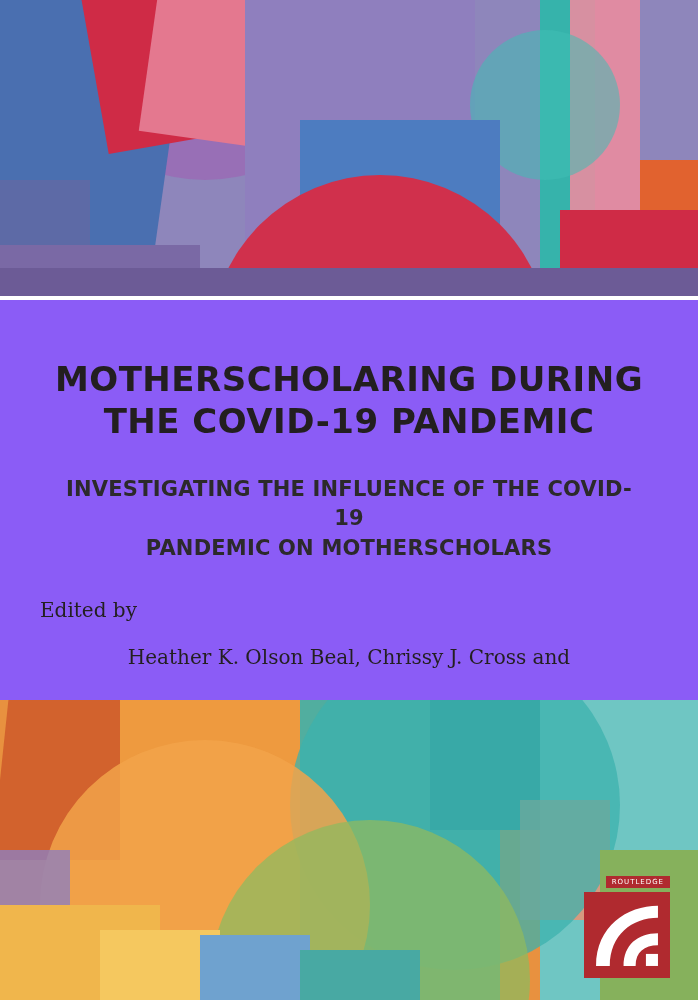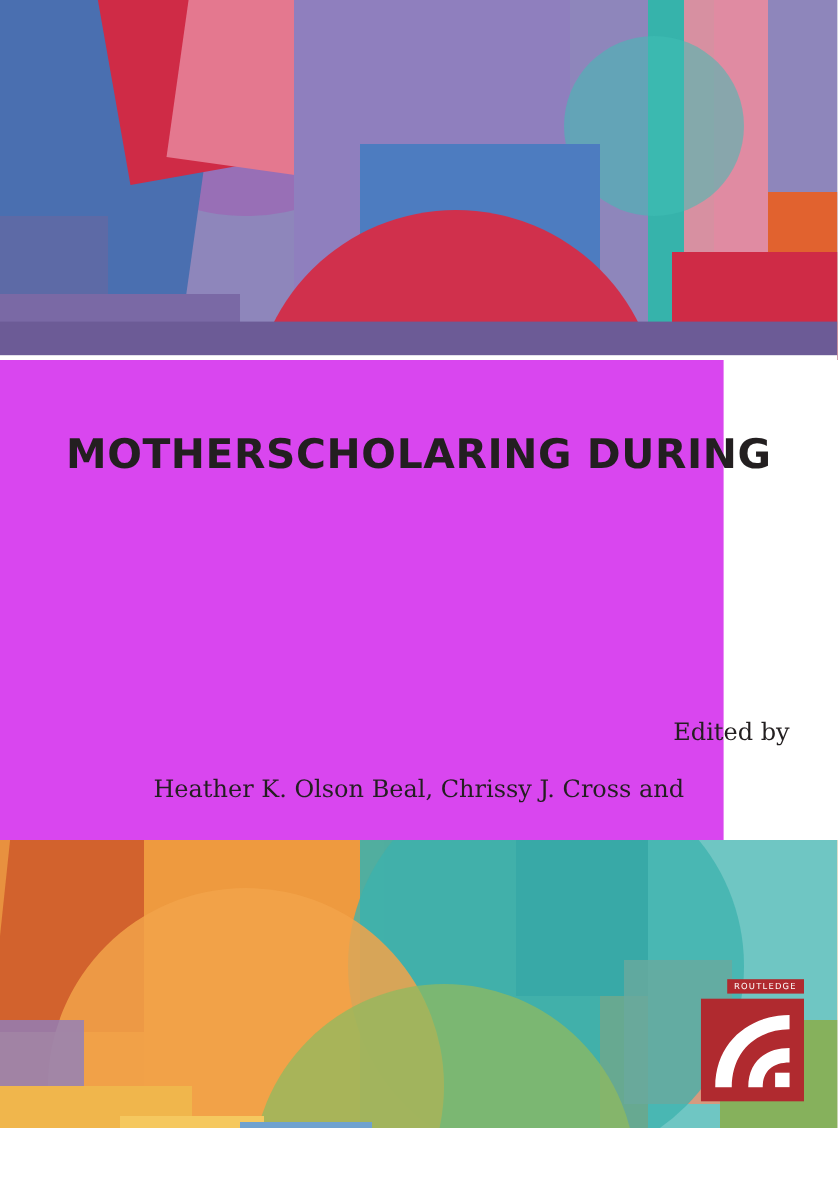--- a/index.html
+++ b/index.html
@@ -103,22 +103,22 @@
   }
   .t-white-gap {
     left: 0; top: 296px; width: 698px; height: 8px;
     background: #ffffff;
   }
 
   
   .text-panel {
     position: absolute;
     left: 0; top: 300px;
-    width: 603px; height: 400px;
-    background: #d946ef;
+    width: 698px; height: 400px;
+    background: #8b5cf6;
   }
   .title {
     position: absolute;
     left: 40px; top: 58px;
     width: 618px;
     text-align: center;
     font-family: "DejaVu Sans", sans-serif;
     font-weight: bold;
     font-size: 34px;
     line-height: 1.24;
@@ -134,42 +134,42 @@
     font-weight: bold;
     font-size: 21px;
     line-height: 1.4;
     letter-spacing: 0.2px;
     color: #2c2a2b;
   }
   .edited-by {
     position: absolute;
     left: 40px; top: 298px;
     width: 618px;
-    text-align: right;
+    text-align: left;
     font-family: "DejaVu Serif", serif;
     font-size: 20px;
     color: #231f20;
   }
   .editors {
     position: absolute;
     left: 70px; top: 330px;
     width: 558px;
     text-align: center;
     font-family: "DejaVu Serif", serif;
     font-size: 20px;
     line-height: 1.55;
     color: #231f20;
     margin-top: 12px;
   }
 
   
   .art-bottom {
     position: absolute;
     left: 0; top: 700px;
-    width: 698px; height: 240px;
+    width: 698px; height: 300px;
     overflow: hidden;
     background: #fdba74;
   }
   .art-bottom .sh { position: absolute; }
 
   .b-base {
     left: 0; top: 0; width: 698px; height: 300px;
     background: #e8913f;
   }
   .b-darkorange {
@@ -281,20 +281,25 @@
     <div class="sh t-red-right"></div>
     <div class="sh t-dark-left"></div>
     <div class="sh t-purple-band2"></div>
     <div class="sh t-purple-band"></div>
     <div class="sh t-white-gap"></div>
   </div>
 
   <div class="text-panel">
     <div class="title">
       <div>MOTHERSCHOLARING DURING</div>
+      <div>THE COVID-19 PANDEMIC</div>
+    </div>
+    <div class="subtitle">
+      <div>INVESTIGATING THE INFLUENCE OF THE COVID-19</div>
+      <div>PANDEMIC ON MOTHERSCHOLARS</div>
     </div>
     <div class="edited-by">Edited by</div>
     <div class="editors">
       <div>Heather K. Olson Beal, Chrissy J. Cross and</div>
     </div>
   </div>
 
   <div class="art-bottom">
     <div class="sh b-base"></div>
     <div class="sh b-darkorange"></div>

